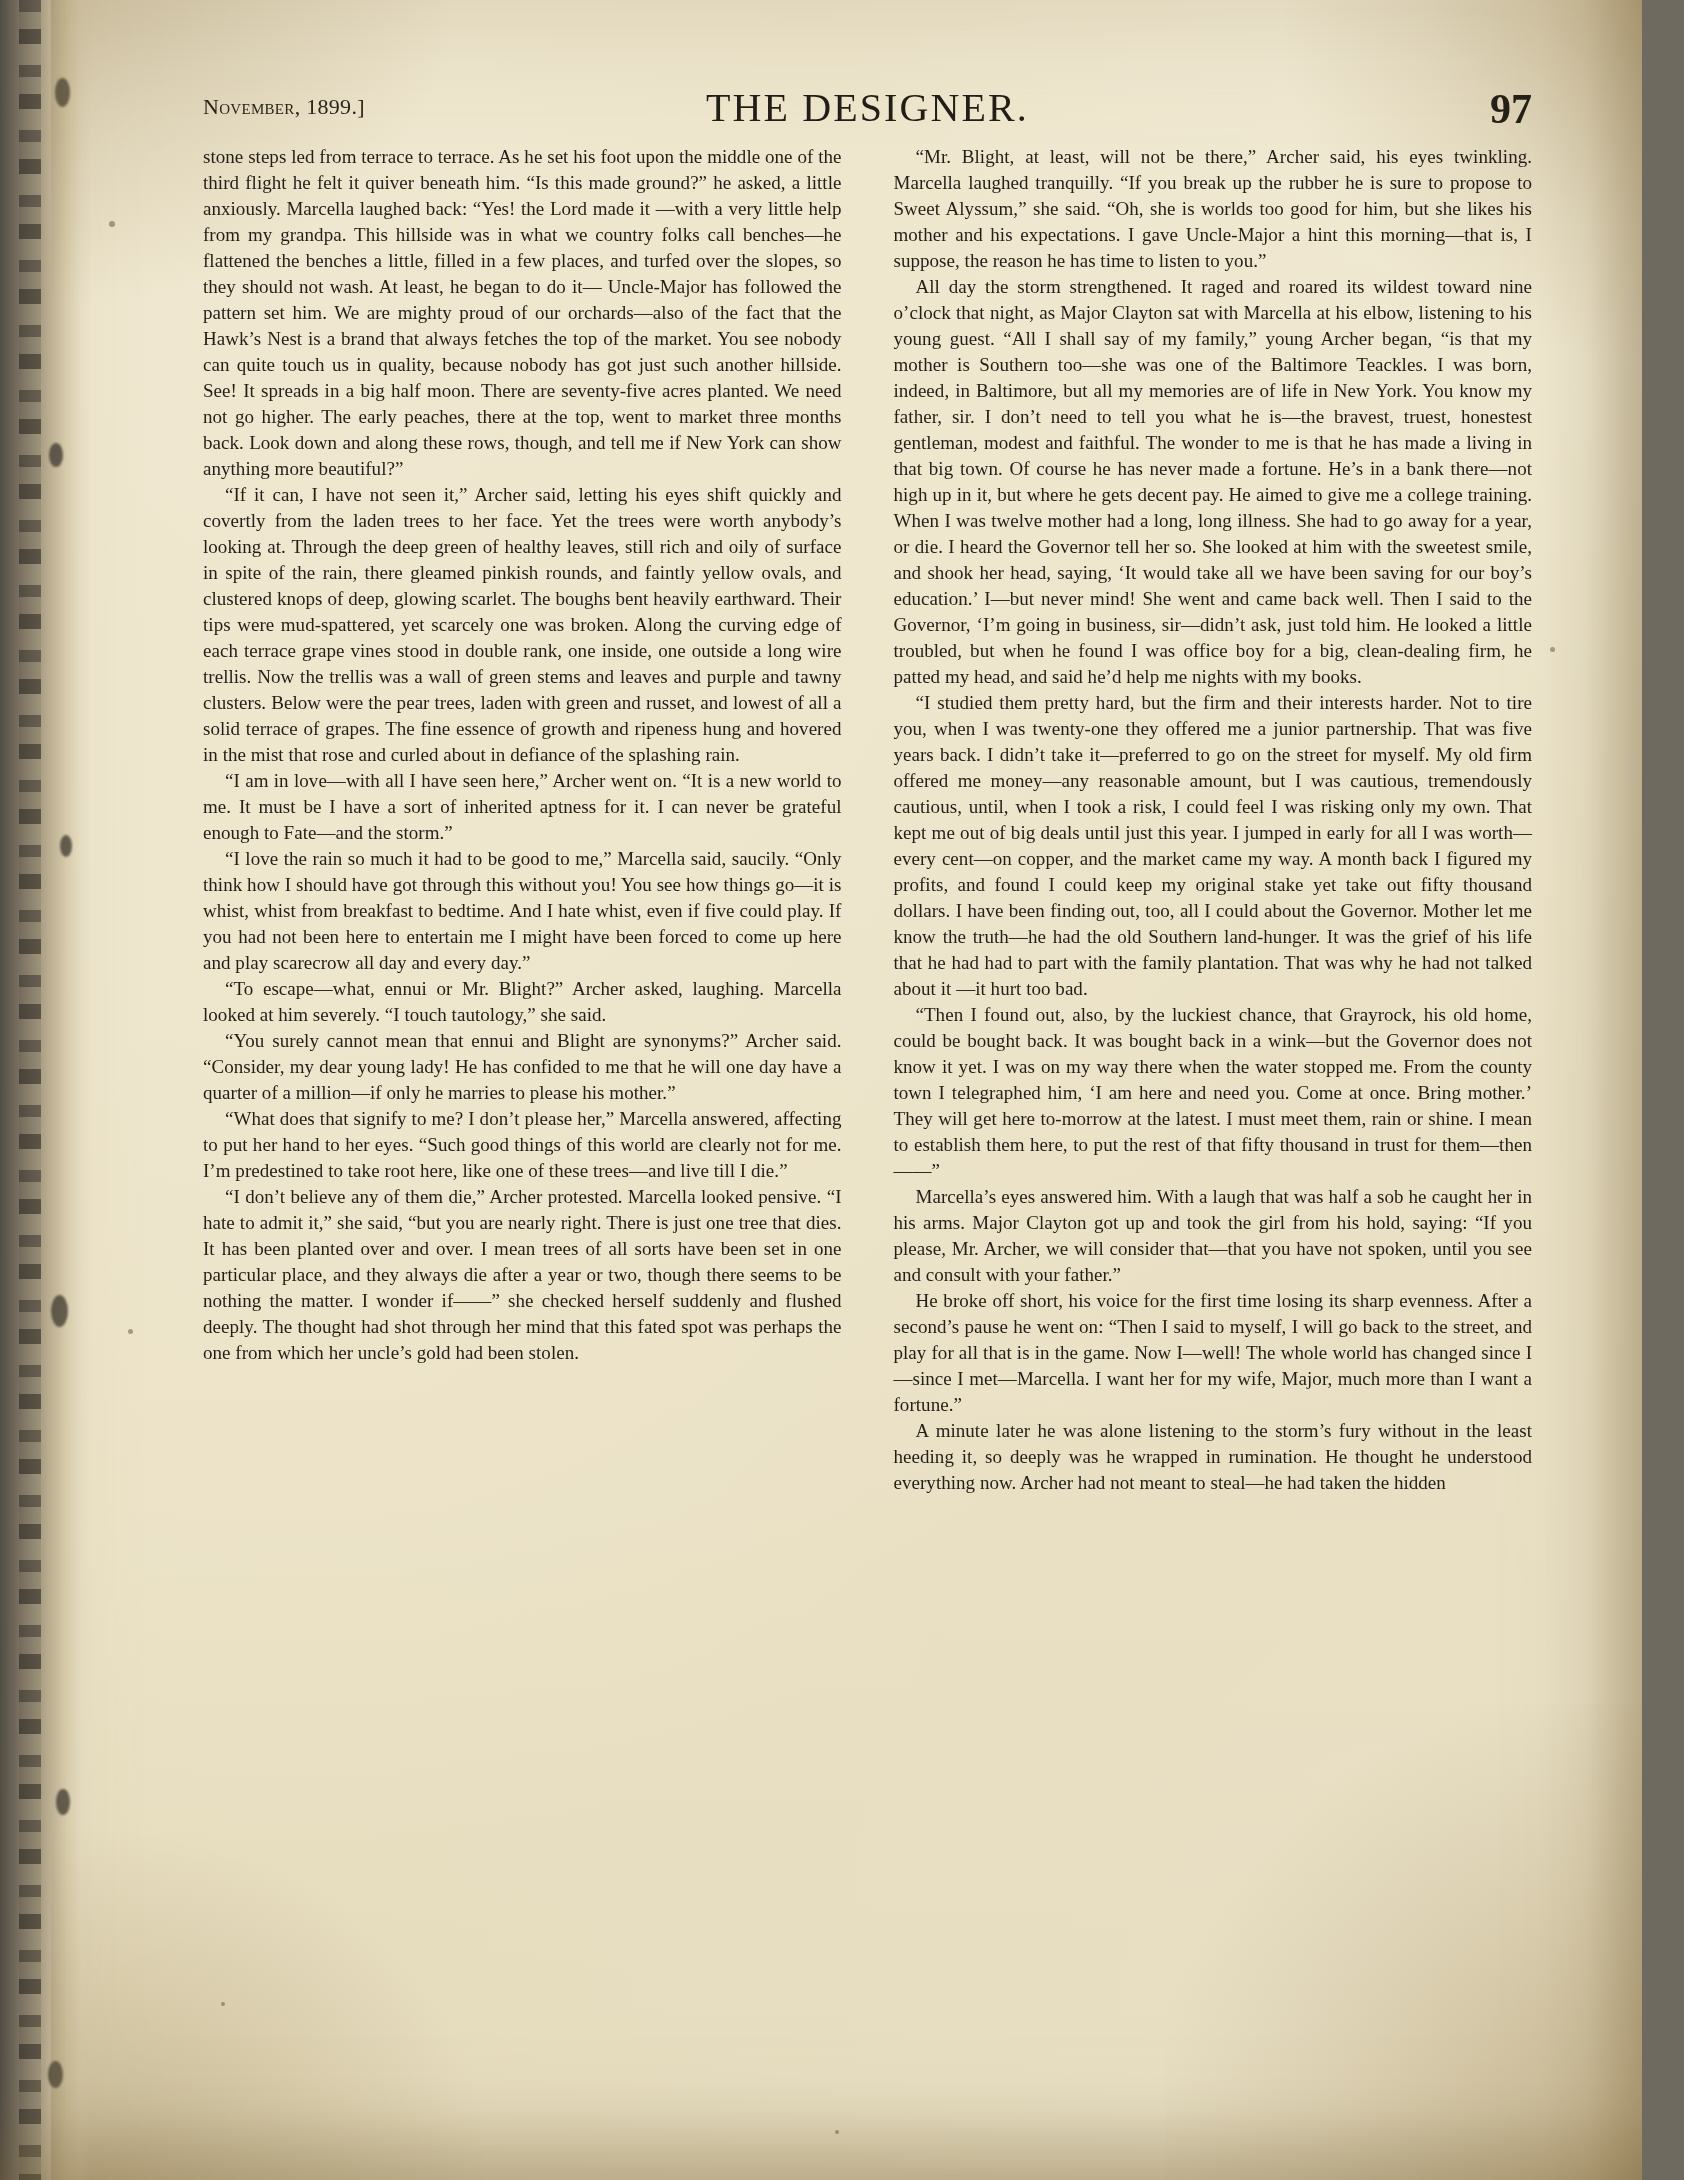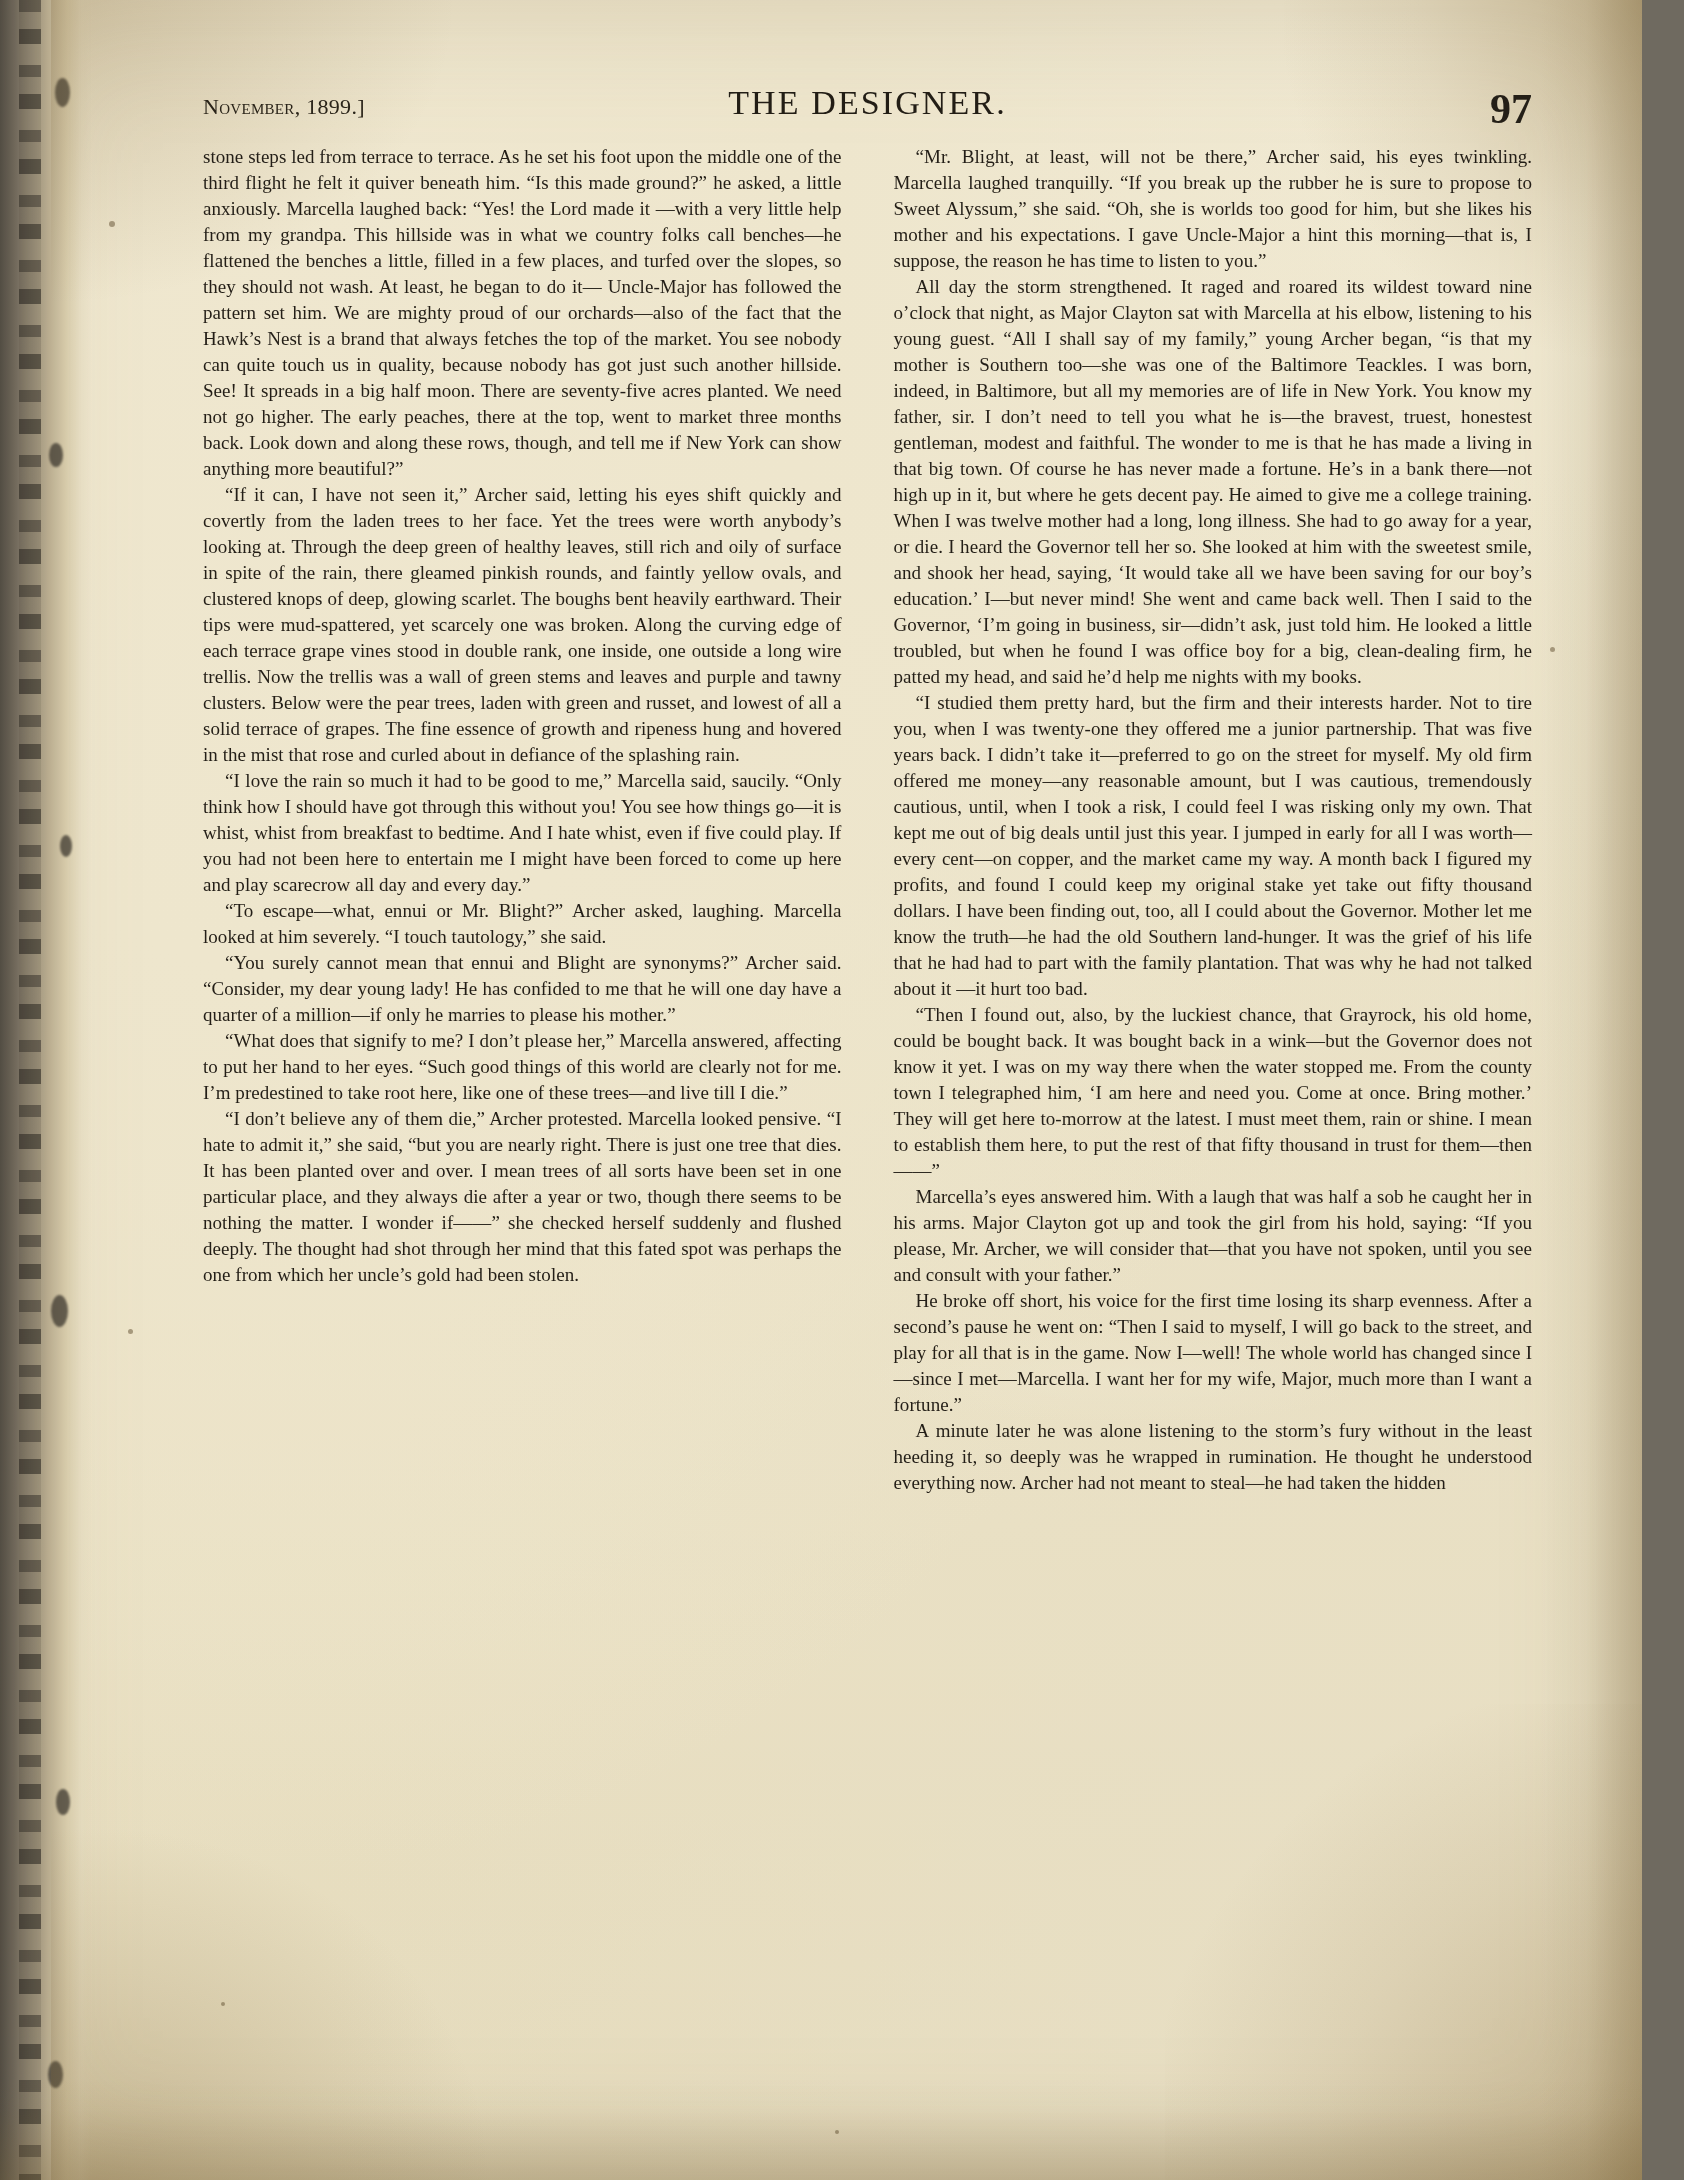--- a/index.html
+++ b/index.html
@@ -123,21 +123,21 @@
     font-size: 22px;
     letter-spacing: 0.3px;
     font-variant: small-caps;
     color: #2a2419;
   }
   .mag-title {
     position: absolute;
     left: 50%;
     transform: translateX(-50%);
     top: 1.7px;
-    font-size: 34px;
+    font-size: 40px;
     letter-spacing: 2.1px;
     color: #221d15;
   }
   .folio-right {
     position: absolute;
     right: 0; top: 3.4px;
     font-size: 42px;
     font-weight: bold;
     color: #241f17;
   }
@@ -206,20 +206,21 @@
       <div class="folio-left">November, 1899.]</div>
       <div class="mag-title">THE  DESIGNER.</div>
       <div class="folio-right">97</div>
     </div>
 
     <div class="columns">
 
       <div class="col">
         <p>stone steps led from terrace to terrace.  As he set his foot upon the middle one of the third flight he felt it quiver beneath him.  “Is this made ground?” he asked, a little anxiously.  Marcella laughed back: “Yes! the Lord made it —with a very little help from my grandpa.  This hillside was in what we country folks call benches—he flattened the benches a little, filled in a few places, and turfed over the slopes, so they should not wash.  At least, he began to do it— Uncle-Major has followed the pattern set him.  We are mighty proud of our orchards—also of the fact that the Hawk’s Nest is a brand that always fetches the top of the market.  You see nobody can quite touch us in quality, because nobody has got just such another hillside.  See!  It spreads in a big half moon.  There are seventy-five acres planted.  We need not go higher.  The early peaches, there at the top, went to market three months back.  Look down and along these rows, though, and tell me if New York can show anything more beautiful?”</p>
         <p class="indent">“If it can, I have not seen it,” Archer said, letting his eyes shift quickly and covertly from the laden trees to her face.  Yet the trees were worth anybody’s looking at.  Through the deep green of healthy leaves, still rich and oily of surface in spite of the rain, there gleamed pinkish rounds, and faintly yellow ovals, and clustered knops of deep, glowing scarlet.  The boughs bent heavily earthward.  Their tips were mud-spattered, yet scarcely one was broken.  Along the curving edge of each terrace grape vines stood in double rank, one inside, one outside a long wire trellis.  Now the trellis was a wall of green stems and leaves and purple and tawny clusters.  Below were the pear trees, laden with green and russet, and lowest of all a solid terrace of grapes.  The fine essence of growth and ripeness hung and hovered in the mist that rose and curled about in defiance of the splashing rain.</p>
+        <p class="indent">“I am in love—with all I have seen here,” Archer went on.  “It is a new world to me.  It must be I have a sort of inherited aptness for it.  I can never be grateful enough to Fate—and the storm.”</p>
         <p class="indent">“I love the rain so much it had to be good to me,” Marcella said, saucily.  “Only think how I should have got through this without you!  You see how things go—it is whist, whist from breakfast to bedtime.  And I hate whist, even if five could play.  If you had not been here to entertain me I might have been forced to come up here and play scarecrow all day and every day.”</p>
         <p class="indent">“To escape—what, ennui or Mr. Blight?” Archer asked, laughing.  Marcella looked at him severely.  “I touch tautology,” she said.</p>
         <p class="indent">“You surely cannot mean that ennui and Blight are synonyms?” Archer said.  “Consider, my dear young lady!  He has confided to me that he will one day have a quarter of a million—if only he marries to please his mother.”</p>
         <p class="indent">“What does that signify to me?  I don’t please her,” Marcella answered, affecting to put her hand to her eyes.  “Such good things of this world are clearly not for me.  I’m predestined to take root here, like one of these trees—and live till I die.”</p>
         <p class="indent">“I don’t believe any of them die,” Archer protested.  Marcella looked pensive.  “I hate to admit it,” she said, “but you are nearly right.  There is just one tree that dies.  It has been planted over and over.  I mean trees of all sorts have been set in one particular place, and they always die after a year or two, though there seems to be nothing the matter.  I wonder if——” she checked herself suddenly and flushed deeply.  The thought had shot through her mind that this fated spot was perhaps the one from which her uncle’s gold had been stolen.</p>
       </div>
 
       <div class="col">
         <p class="indent">“Mr. Blight, at least, will not be there,” Archer said, his eyes twinkling.  Marcella laughed tranquilly.  “If you break up the rubber he is sure to propose to Sweet Alyssum,” she said.  “Oh, she is worlds too good for him, but she likes his mother and his expectations.  I gave Uncle-Major a hint this morning—that is, I suppose, the reason he has time to listen to you.”</p>
         <p class="indent">All day the storm strengthened.  It raged and roared its wildest toward nine o’clock that night, as Major Clayton sat with Marcella at his elbow, listening to his young guest.  “All I shall say of my family,” young Archer began, “is that my mother is Southern too—she was one of the Baltimore Teackles.  I was born, indeed, in Baltimore, but all my memories are of life in New York.  You know my father, sir.  I don’t need to tell you what he is—the bravest, truest, honestest gentleman, modest and faithful.  The wonder to me is that he has made a living in that big town.  Of course he has never made a fortune.  He’s in a bank there—not high up in it, but where he gets decent pay.  He aimed to give me a college training.  When I was twelve mother had a long, long illness.  She had to go away for a year, or die.  I heard the Governor tell her so.  She looked at him with the sweetest smile, and shook her head, saying, ‘It would take all we have been saving for our boy’s education.’  I—but never mind!  She went and came back well.  Then I said to the Governor, ‘I’m going in business, sir—didn’t ask, just told him.  He looked a little troubled, but when he found I was office boy for a big, clean-dealing firm, he patted my head, and said he’d help me nights with my books.</p>

